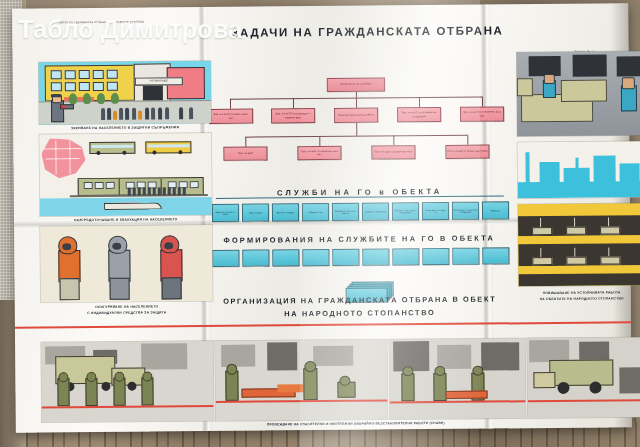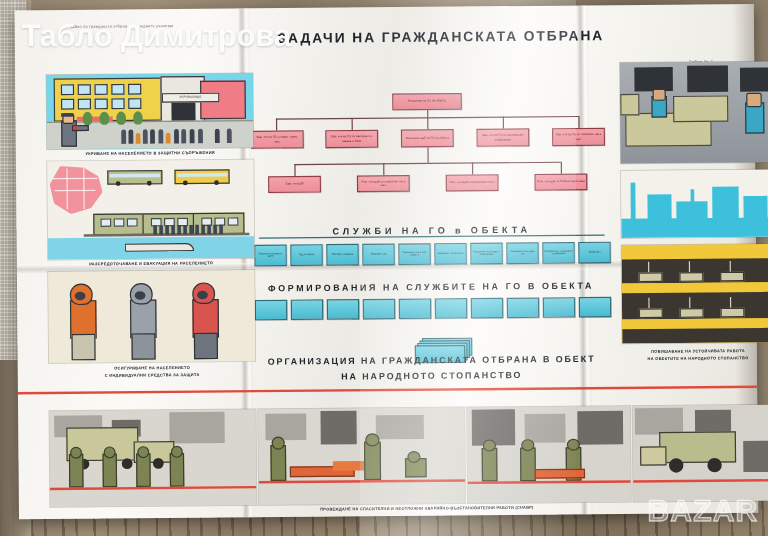--- a/index.html
+++ b/index.html
@@ -499,15 +499,14 @@
       <div class="rubble d" style="left:92px;top:30px;width:22px;height:26px;"></div>
       <div class="redline" style="top:62px;"></div>
     </div>
 
     <div class="cap" style="left:160px;top:416px;width:360px;font-size:3.2px;">ПРОВЕЖДАНЕ НА СПАСИТЕЛНИ И НЕОТЛОЖНИ АВАРИЙНО-ВЪЗСТАНОВИТЕЛНИ РАБОТИ (СНАВР)</div>
 
   </div>
 
   <div class="glare"></div>
   <div class="wm-name">Табло Димитрова</div>
-  <div class="wm-bazar">BAZAR</div>
 
 </div>
 
 </body></html>

